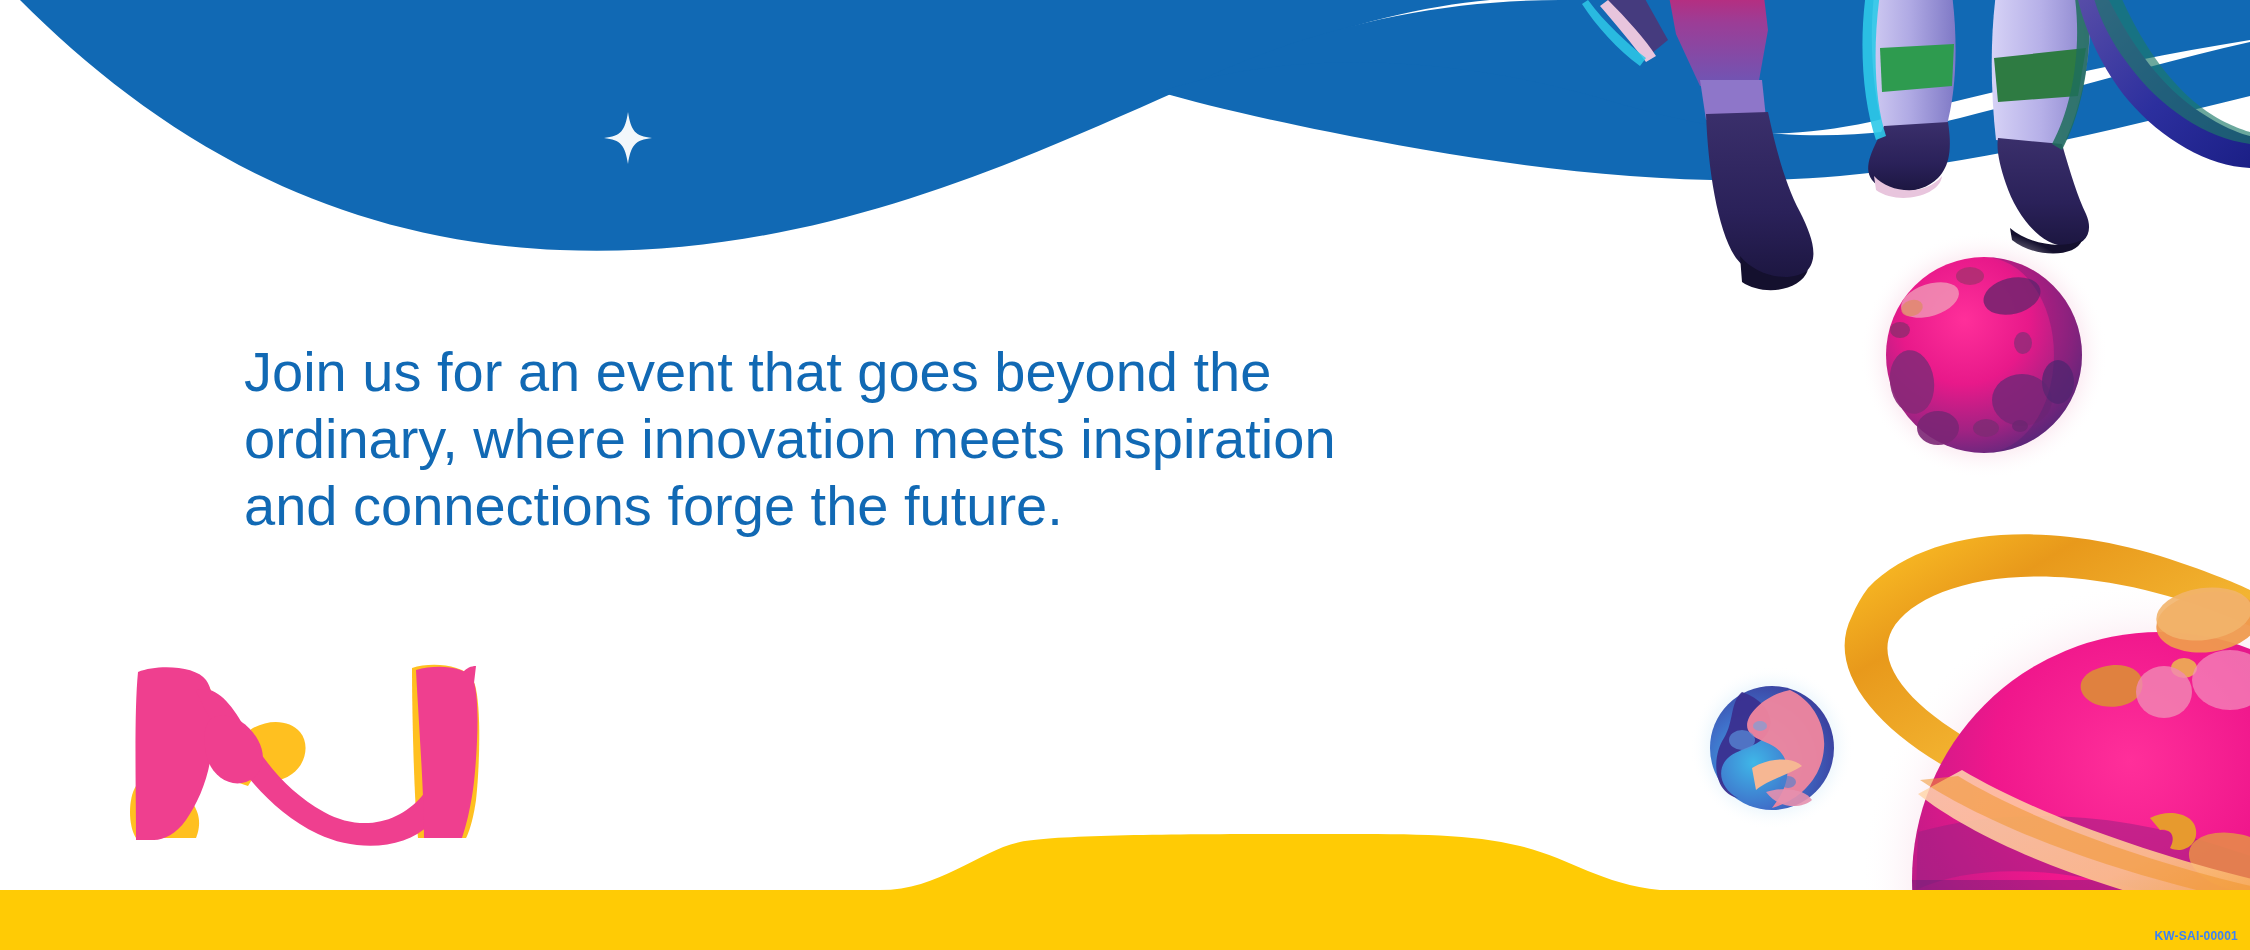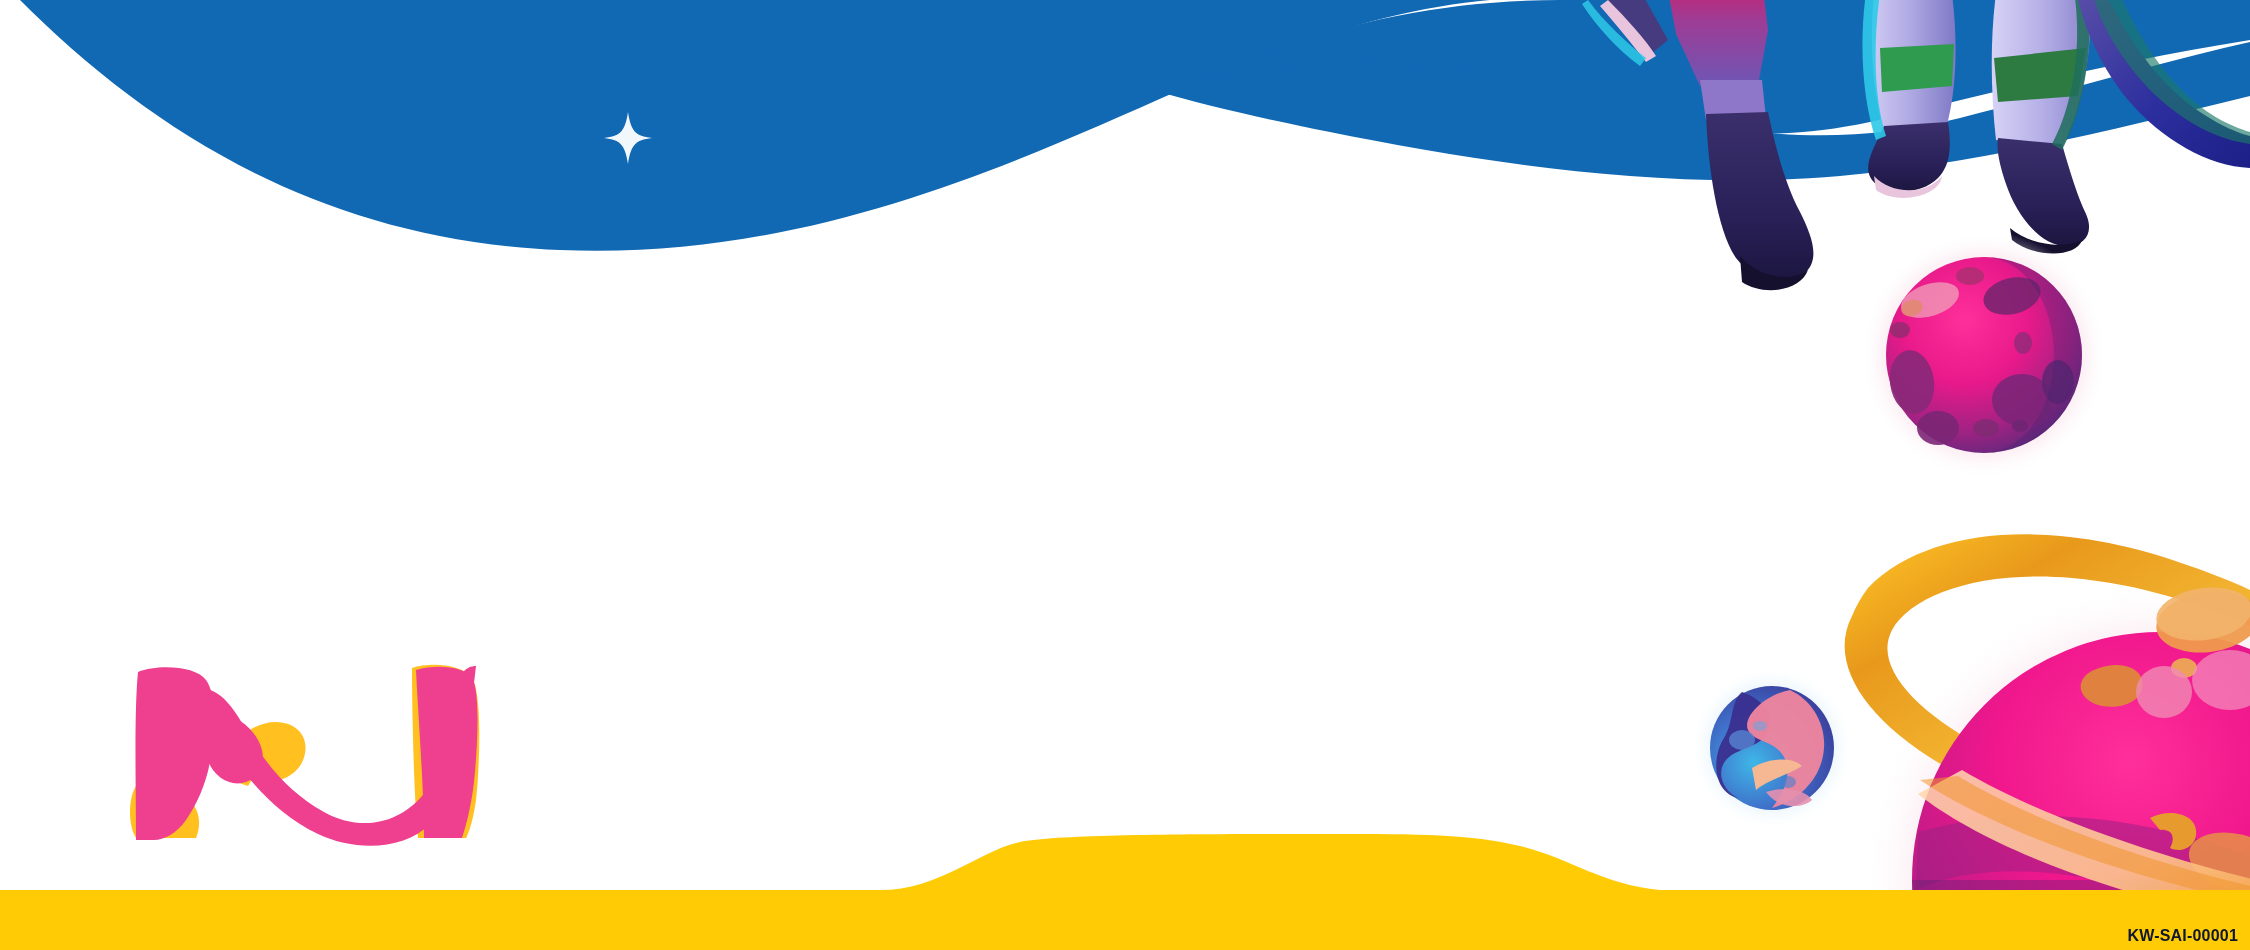--- a/index.html
+++ b/index.html
@@ -39,23 +39,23 @@
     line-height: 67px;
     letter-spacing: 0px;
     white-space: pre-line;
     z-index: 40;
   }
   
   #footer-bar-code {
     position: absolute;
     right: 12px;
     bottom: 4px;
-    color: #0f172a;
+    color: #3b82f6;
     font-family: "Liberation Sans", sans-serif;
-    font-size: 16px;
+    font-size: 12px;
     font-weight: 700;
     letter-spacing: 0.2px;
     z-index: 60;
     line-height: 20px;
   }
 </style>
 </head>
 <body>
 
 <div id="slide">
@@ -396,16 +396,19 @@
                L 424 838
                C 424 790, 418 712, 416 670 Z" fill="#ef3f8f"></path>
       <path d="M 212 718
                C 228 710, 248 722, 258 740
                C 268 758, 262 776, 246 782
                C 228 788, 210 774, 206 754
                C 203 738, 204 724, 212 718 Z" fill="#ef3f8f"></path>
     </g>
   </svg>
 
+  <div id="headline">Join us for an event that goes beyond the
+ordinary, where innovation meets inspiration
+and connections forge the future.</div>
 
   <div id="footer-bar-code">KW-SAI-00001</div>
 
 </div>
 
 </body></html>

